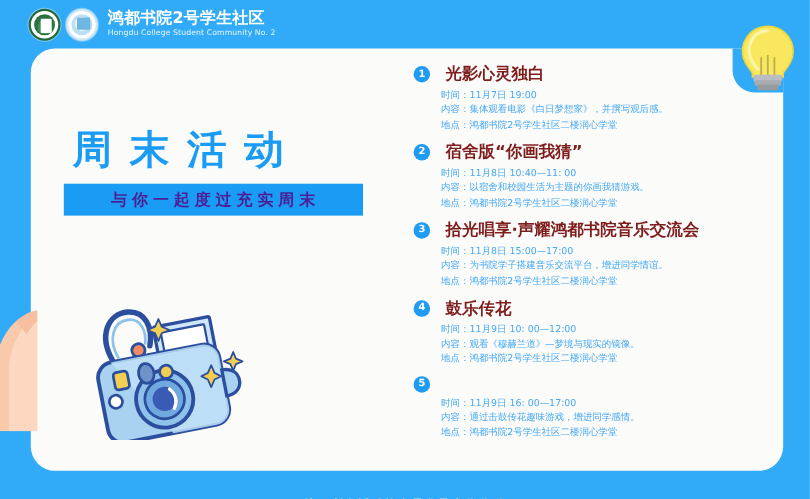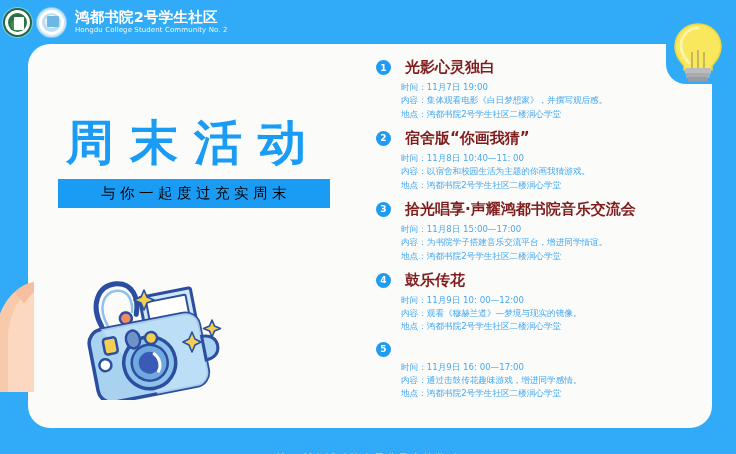--- a/index.html
+++ b/index.html
@@ -22,21 +22,21 @@
   }
 
   
   .header {
     position: absolute;
     left: 0; top: 0;
     height: 44px;
     width: 100%;
     display: flex;
     align-items: center;
-    padding-left: 3px;
+    padding-left: 26px;
     box-sizing: border-box;
     z-index: 6;
   }
   .logo {
     width: 29px; height: 29px;
     border-radius: 50%;
     flex: 0 0 auto;
     position: relative;
     margin-right: 5px;
     box-shadow: 0 0 0 1px rgba(255,255,255,0.35);
@@ -124,41 +124,42 @@
 
   
   .left-block {
     position: absolute;
     left: 58px;
     top: 118px;
     width: 300px;
     z-index: 5;
   }
   .main-title {
-    font-size: 48px;
+    font-size: 36px;
     font-weight: bold;
     color: #1a9cf5;
     letter-spacing: 16px;
     line-height: 1;
     text-indent: 8px;
     white-space: nowrap;
+    font-family: Liberation Serif, serif;
   }
   .sub-bar {
     margin-top: 13px;
     width: 272px;
     height: 29px;
     background: #1a9cf5;
     display: flex;
     align-items: center;
     justify-content: center;
   }
   .sub-bar-text {
-    color: #000000;
+    color: #4c1d95;
     font-size: 14.5px;
-    font-weight: normal;
+    font-weight: bold;
     letter-spacing: 4.5px;
     text-indent: 4px;
     white-space: nowrap;
     text-align: center;
   }
 
   
   .list {
     position: absolute;
     left: 376px;

